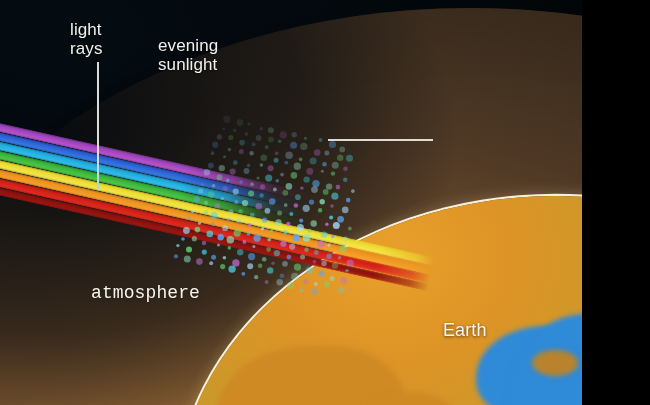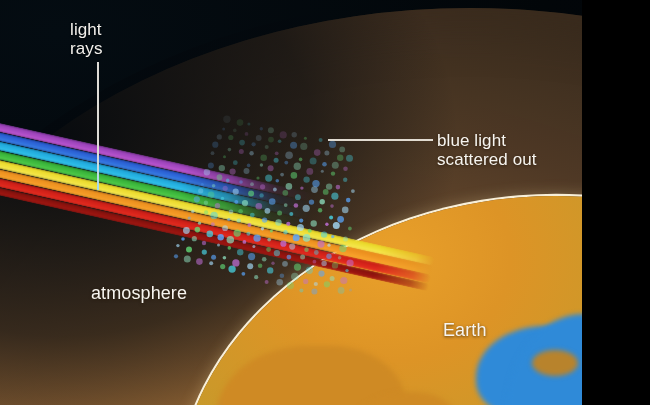--- a/index.html
+++ b/index.html
@@ -103,21 +103,21 @@
     font-size:17px;
     line-height:1.12;
     letter-spacing:0.1px;
     text-shadow:0 1px 2px rgba(0,0,0,0.55);
     white-space:pre-line;
   }
   .lbl.dark{ color:#f7f5f0; text-shadow:0 1px 3px rgba(40,25,10,0.75); }
   #lbl-light-rays{ left:70px; top:20px; }
   #lbl-evening{ left:158px; top:36px; }
   #lbl-blue{ left:437px; top:131px; }
-  #lbl-atmosphere{ left:91px; top:283px; font-size:18px; }
+  #lbl-atmosphere{ left:91px; top:283px; font-size:18px;font-family:Liberation Mono, monospace; }
   #lbl-earth{ left:443px; top:320px; font-size:18px; }
 
   .leader{position:absolute;background:#cfcdc7;}
   #leader-vert{ left:97px; top:62px; width:2px; height:128px;
      background:linear-gradient(to bottom,#dedcd6 0%,#dedcd6 72%,#9fd8ef 100%); }
   #leader-horz{ left:328px; top:139px; width:105px; height:2px;
      background:linear-gradient(to right,#efeae0,#efeae0); opacity:.92; }
 </style>
 </head>
 <body>
@@ -369,21 +369,21 @@
         <circle cx="320.6" cy="140.1" r="2.0" fill="#49d7e8" opacity="0.31"></circle>
         <circle cx="332.5" cy="144.4" r="3.6" fill="#5aa8ff" opacity="0.36"></circle>
         <circle cx="342.2" cy="149.4" r="2.9" fill="#8fe3c2" opacity="0.31"></circle>
       </g>
   </svg>
 
   <div class="lbl" id="lbl-light-rays">light
 rays</div>
   <div class="leader" id="leader-vert"></div>
 
-
-  <div class="lbl dark" id="lbl-blue">blue light
-scattered out</div>
+  <div class="lbl" id="lbl-evening">evening
+sunlight</div>
+
   <div class="leader" id="leader-horz"></div>
 
   <div class="lbl dark" id="lbl-atmosphere">atmosphere</div>
   <div class="lbl dark" id="lbl-earth">Earth</div>
 
 </div>
 
 </body></html>

